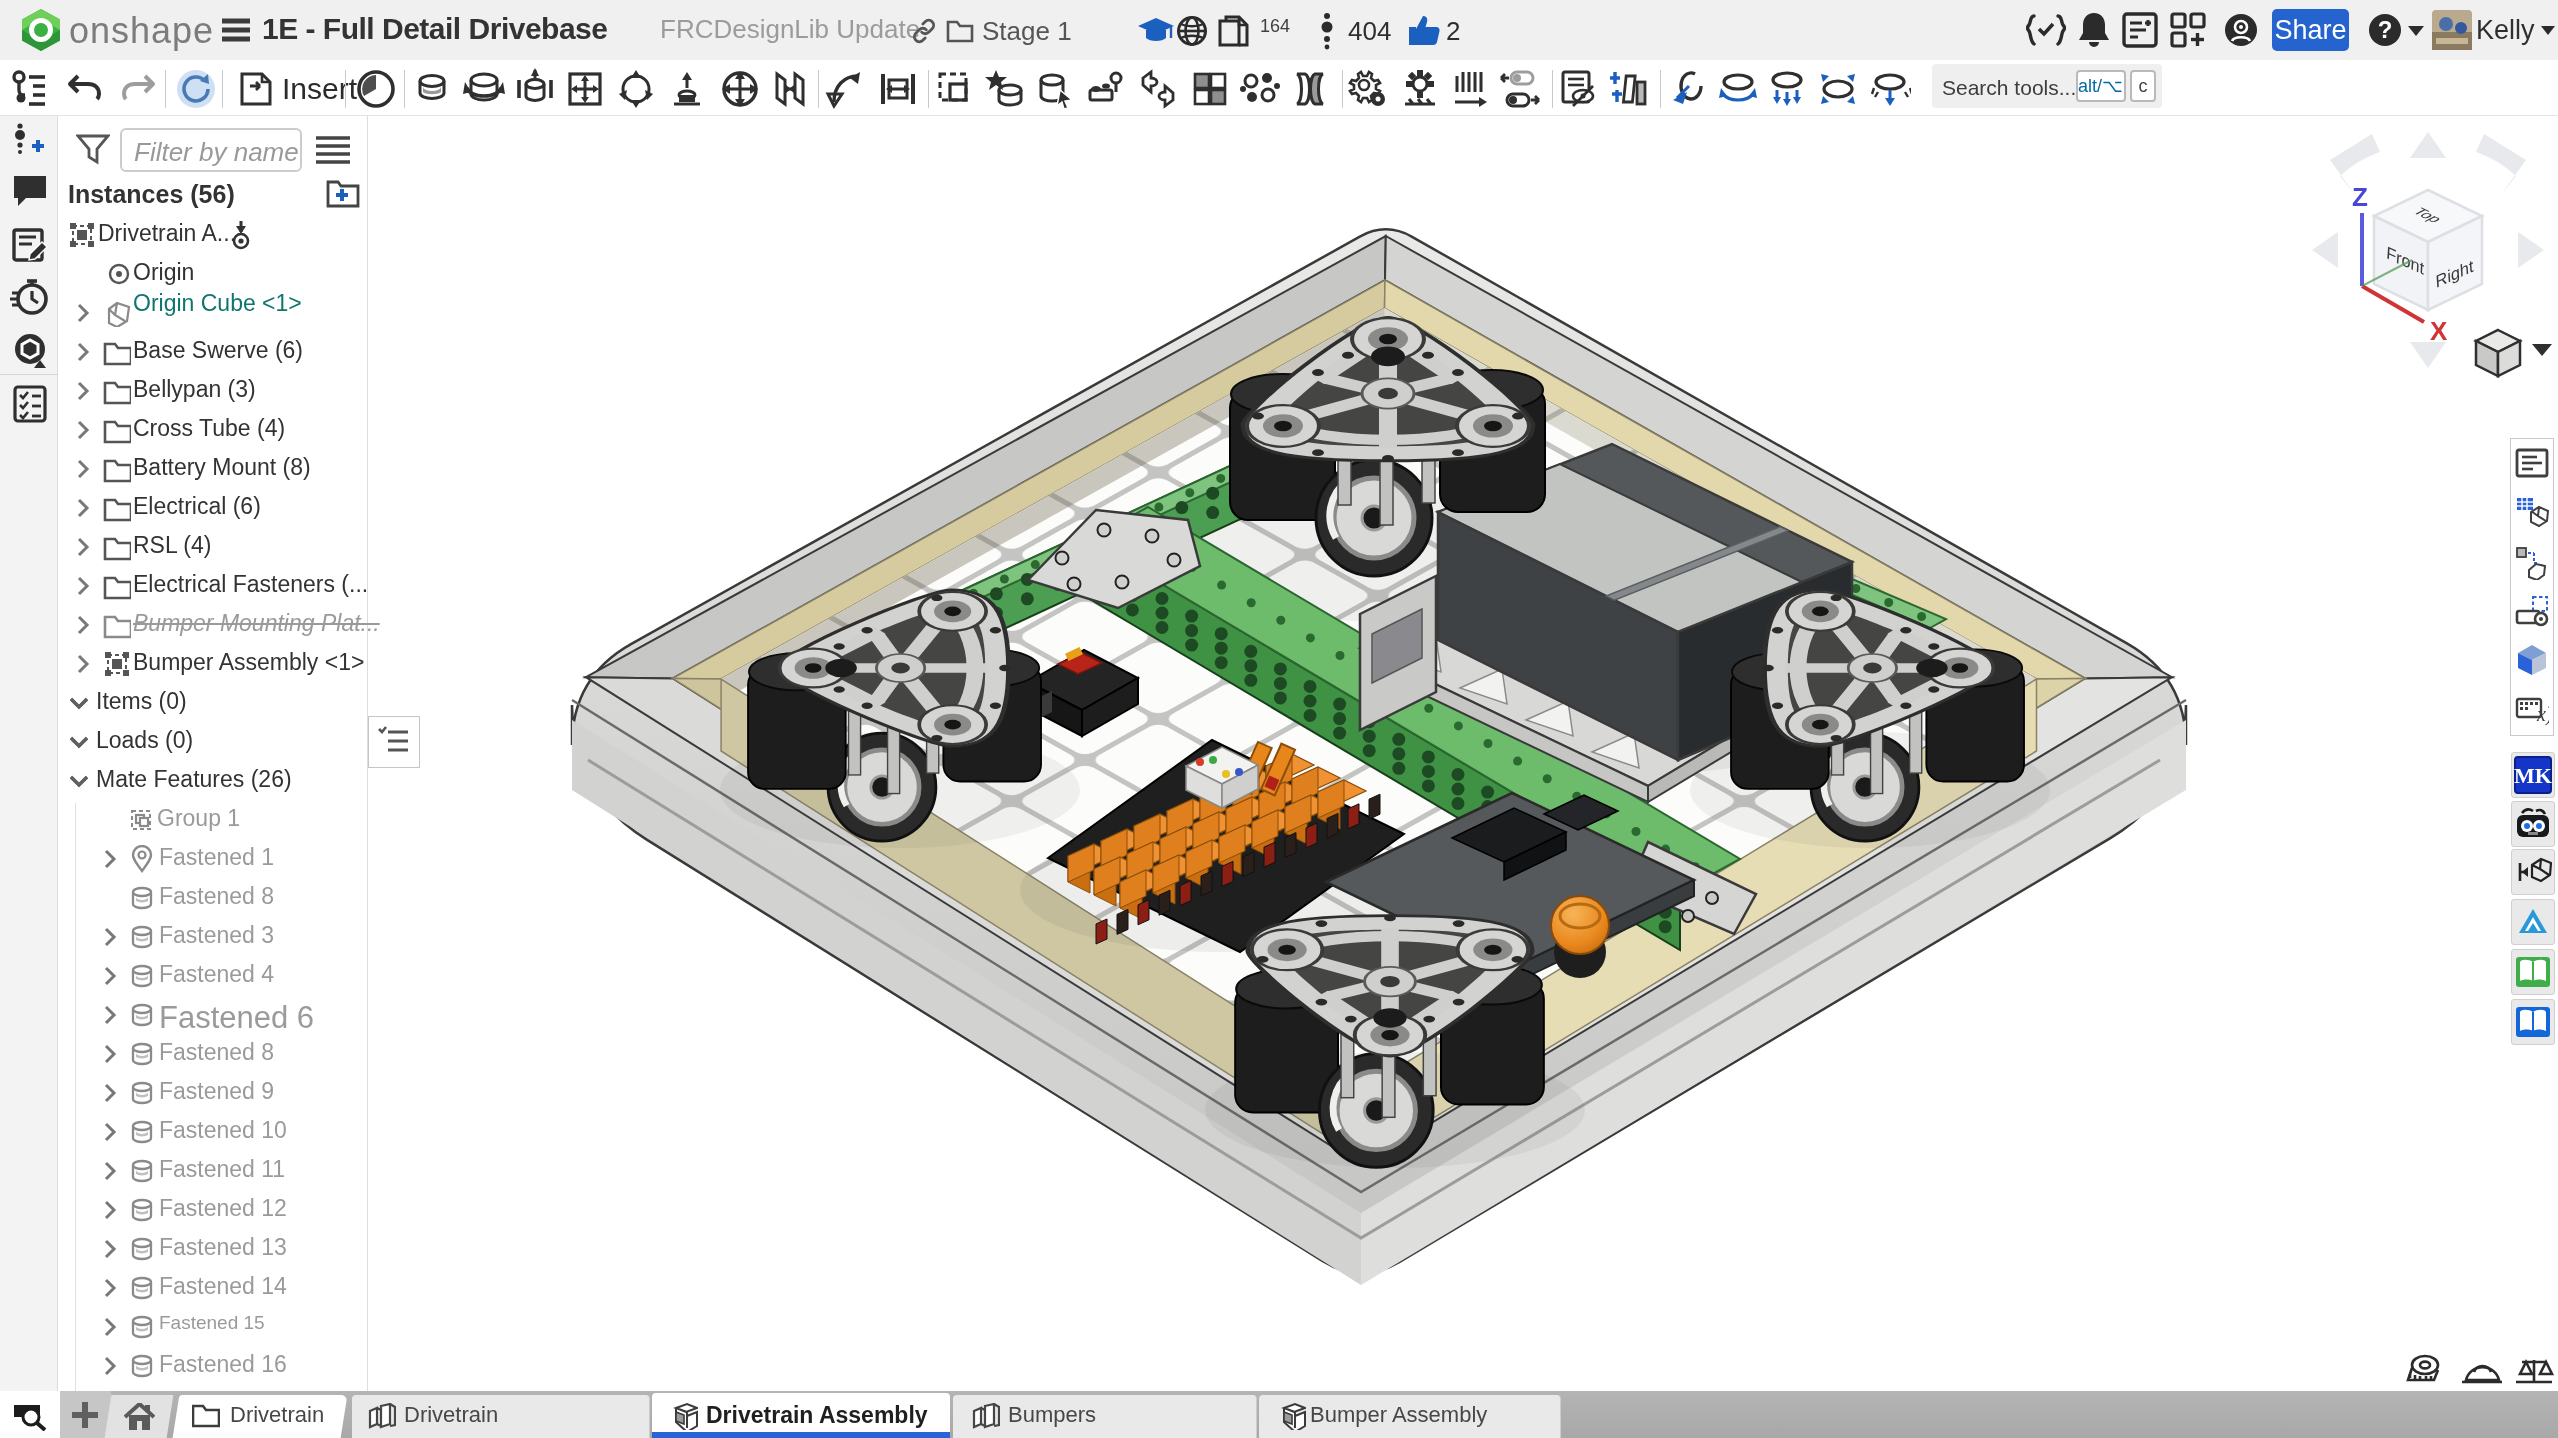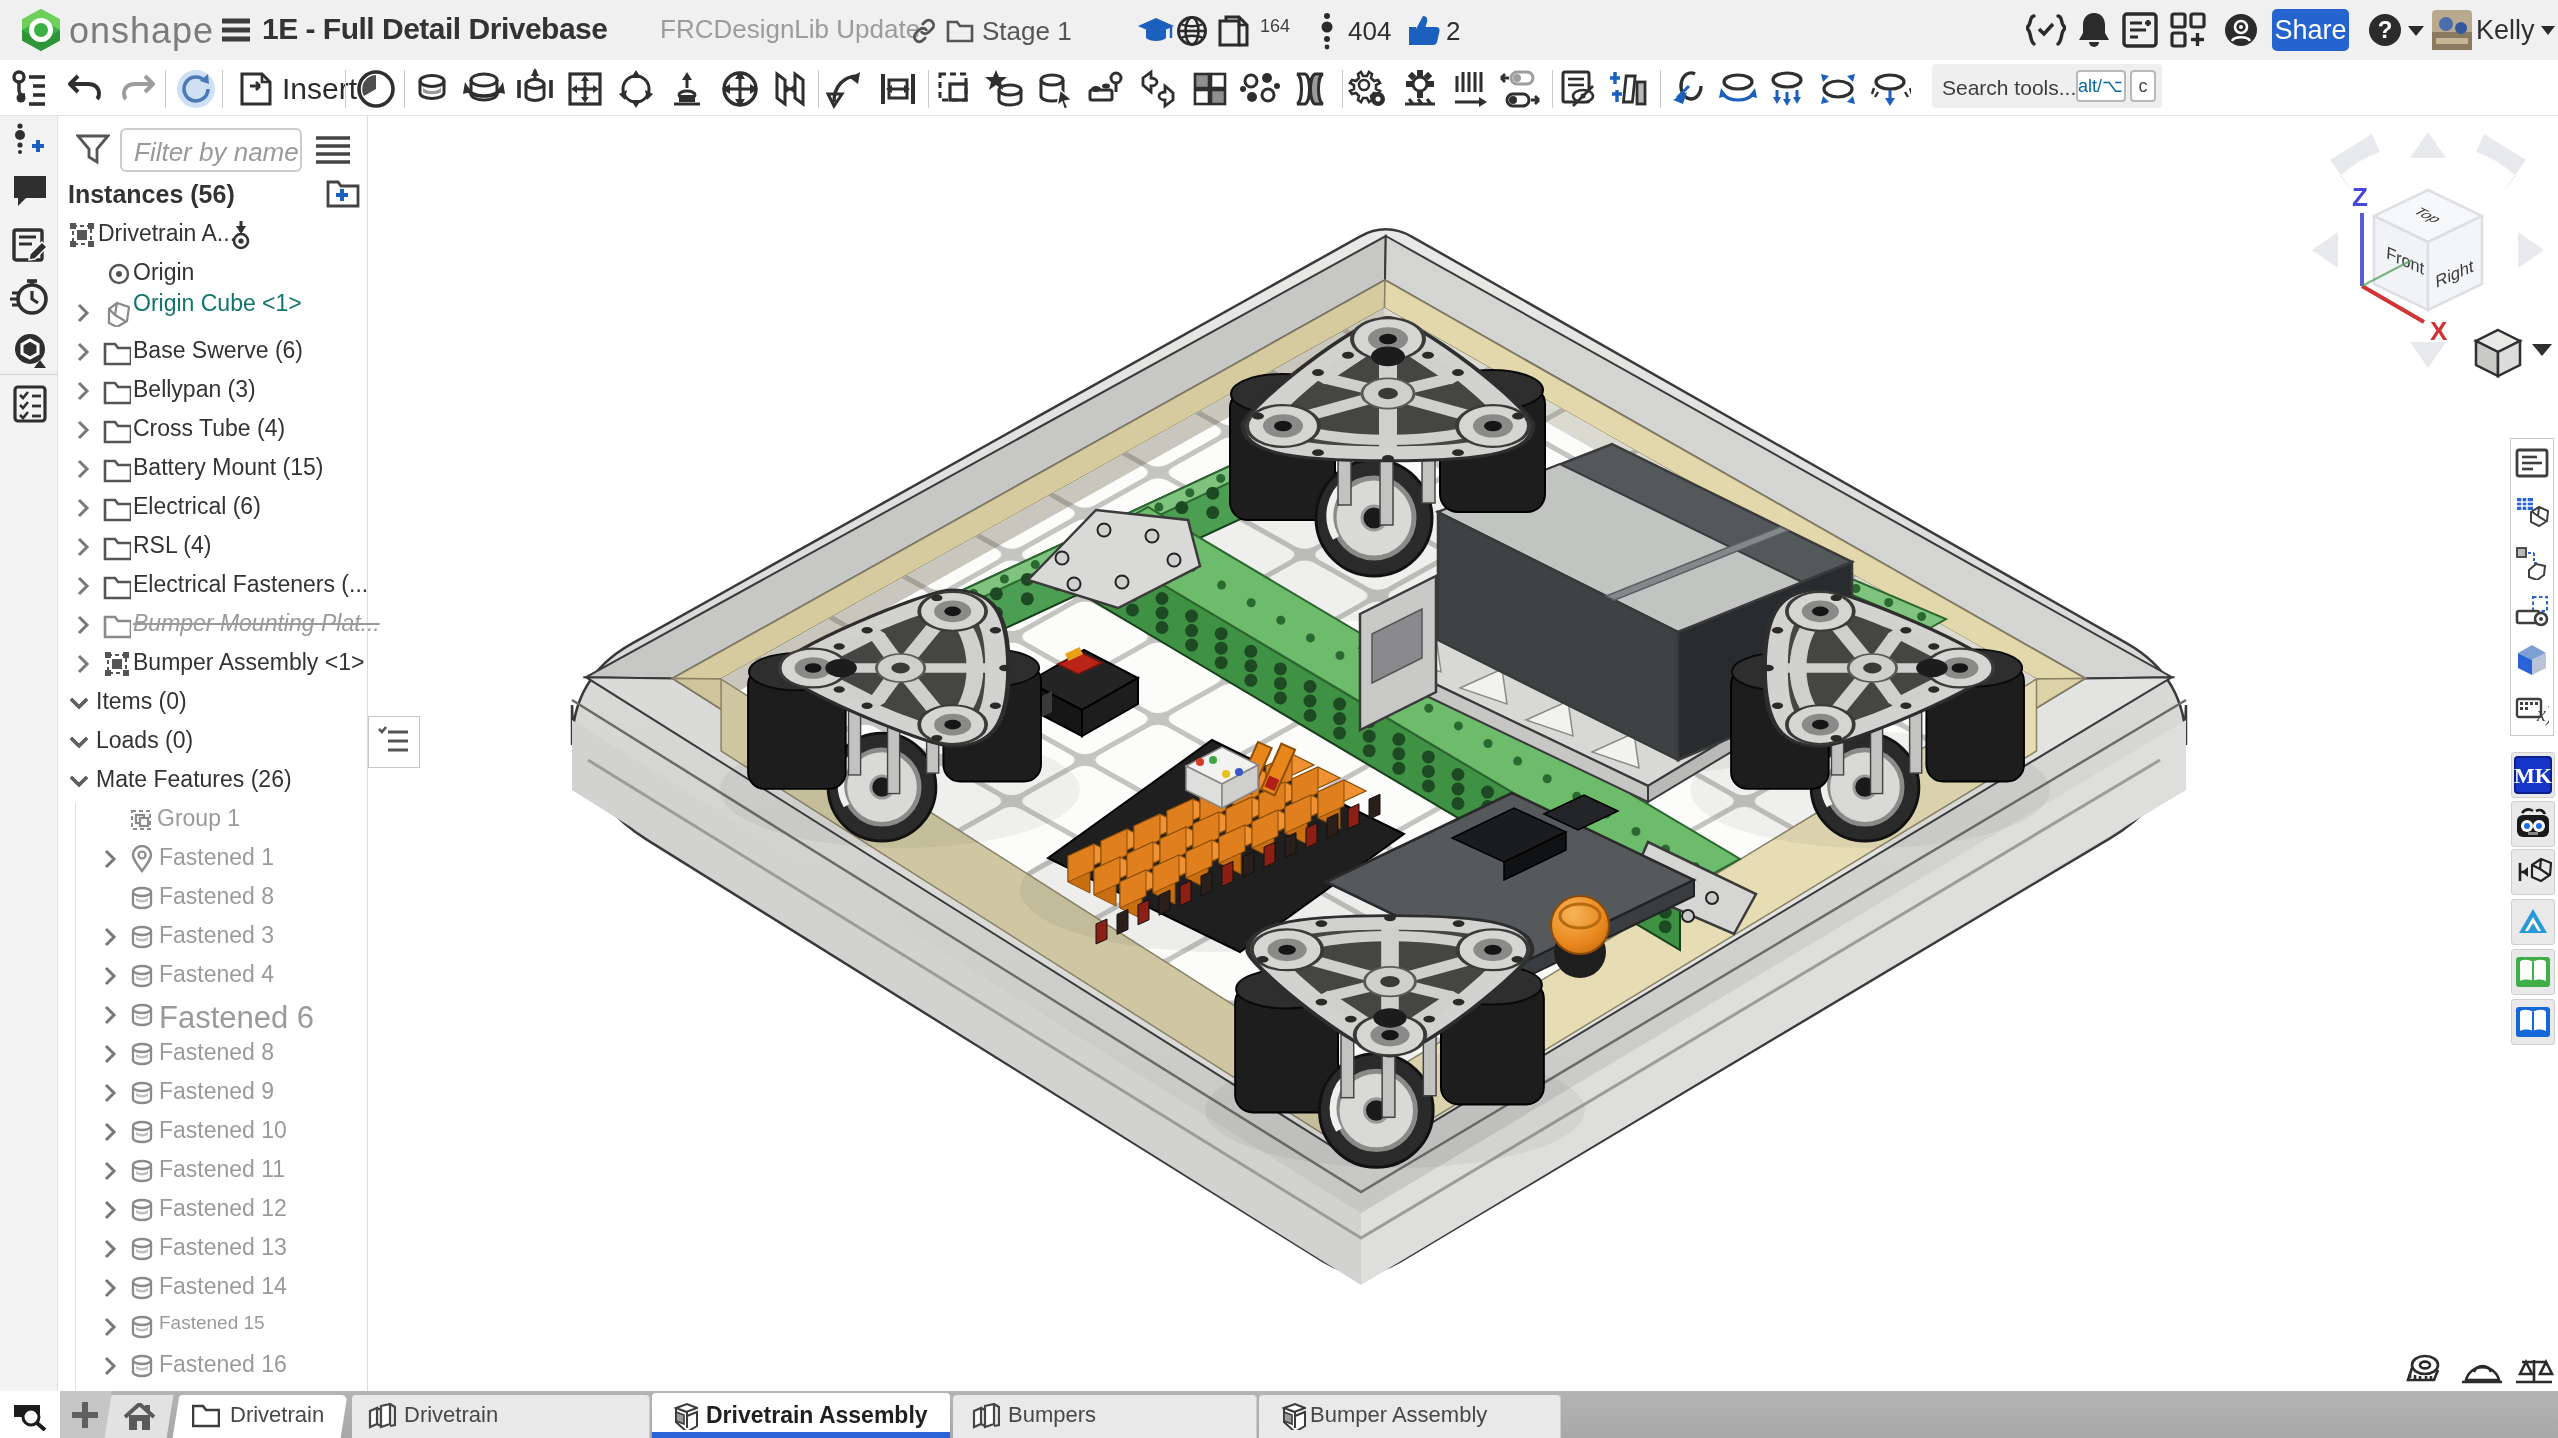--- a/index.html
+++ b/index.html
@@ -994,21 +994,21 @@
 <svg class="abs" style="left:45px;top:300px" width="28" height="28" viewBox="0 0 28 28">
       <path d="M2 6 h10 l3 4 h13 v16 h-26z" fill="none" stroke="#555" stroke-width="2.6"></path>
     </svg>
 <div class="abs" style="left:75px;top:299px;font-size:23px;color:#333;white-space:nowrap">Cross Tube (4)</div>
 <svg class="abs" style="left:14px;top:342px" width="22" height="22">
       <path d="M7 3 l8 8 -8 8" fill="none" stroke="#787878" stroke-width="3"></path>
     </svg>
 <svg class="abs" style="left:45px;top:339px" width="28" height="28" viewBox="0 0 28 28">
       <path d="M2 6 h10 l3 4 h13 v16 h-26z" fill="none" stroke="#555" stroke-width="2.6"></path>
     </svg>
-<div class="abs" style="left:75px;top:338px;font-size:23px;color:#333;white-space:nowrap">Battery Mount (15)</div>
+<div class="abs" style="left:75px;top:338px;font-size:23px;color:#333;white-space:nowrap">Battery Mount (8)</div>
 <svg class="abs" style="left:14px;top:381px" width="22" height="22">
       <path d="M7 3 l8 8 -8 8" fill="none" stroke="#787878" stroke-width="3"></path>
     </svg>
 <svg class="abs" style="left:45px;top:378px" width="28" height="28" viewBox="0 0 28 28">
       <path d="M2 6 h10 l3 4 h13 v16 h-26z" fill="none" stroke="#555" stroke-width="2.6"></path>
     </svg>
 <div class="abs" style="left:75px;top:377px;font-size:23px;color:#333;white-space:nowrap">Electrical (6)</div>
 <svg class="abs" style="left:14px;top:420px" width="22" height="22">
       <path d="M7 3 l8 8 -8 8" fill="none" stroke="#787878" stroke-width="3"></path>
     </svg>

